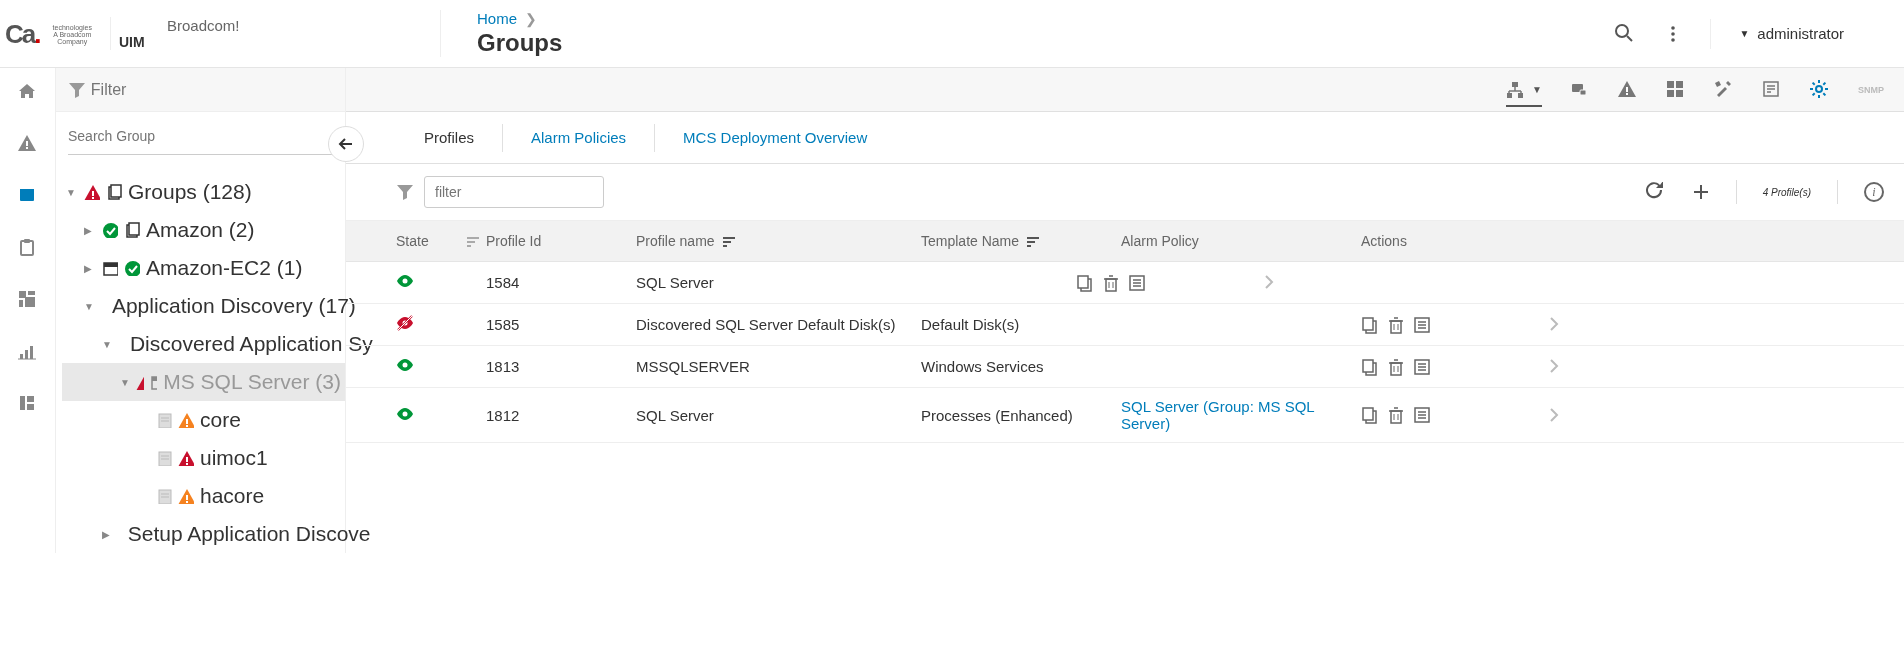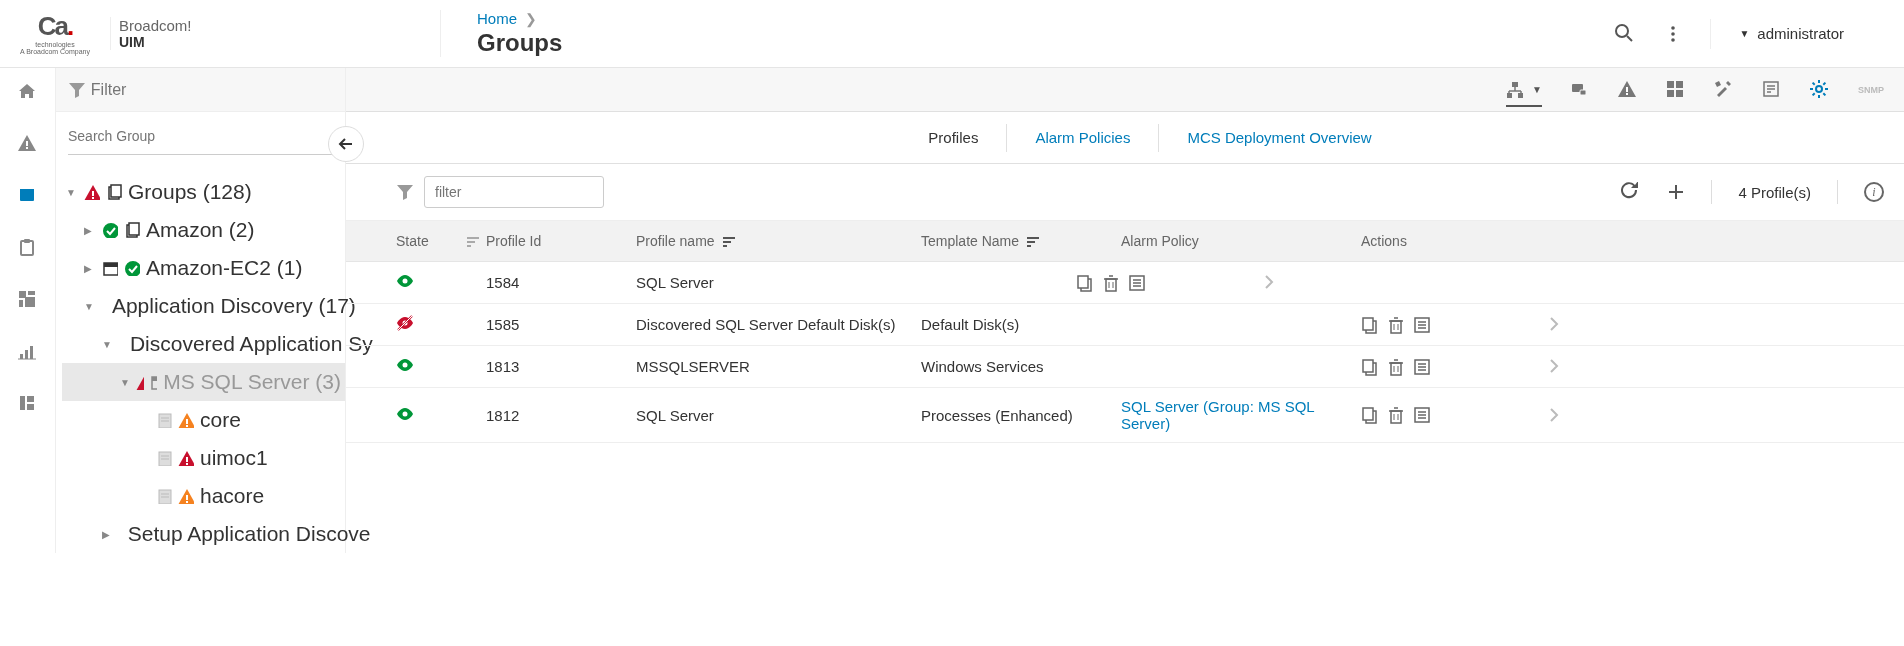--- a/index.html
+++ b/index.html
@@ -1,25 +1,25 @@
 <!DOCTYPE html>
 <html><head>
 <meta charset="utf-8">
 <style>
 * { box-sizing: border-box; margin: 0; padding: 0; }
 body { font-family: Arial, Helvetica, sans-serif; font-size: 14px; color: #333; background: #fff; width: 1904px; }
 
 
 .header { display: flex; align-items: center; height: 68px; border-bottom: 1px solid #e5e5e5; }
-.logo-area { width: 110px; display: flex; flex-direction: column; align-items: center; justify-content: center; padding: 5px; }
+.logo-area { width: 110px; display: flex; flex-direction: row; align-items: center; justify-content: center; padding: 5px; }
 .logo-ca { font-weight: bold; font-size: 26px; color: #555; line-height: 1; letter-spacing: -2px; }
 .logo-ca .dot { color: #cc0000; }
 .logo-sub { font-size: 7px; color: #666; text-align: center; line-height: 1; margin-top: 2px; }
 .brand { padding-left: 8px; border-left: 1px solid #eee; min-width: 330px; }
-.brand-company { font-size: 15px; color: #666; }
+.brand-company { font-size: 15px; color: #666; margin-left: 48px; }
 .brand-product { font-size: 14px; font-weight: bold; color: #333; }
 .breadcrumb-area { flex: 1; padding-left: 36px; border-left: 1px solid #eee; }
 .breadcrumb-link { color: #007DBA; font-size: 15px; text-decoration: none; }
 .breadcrumb-chevron { color: #999; margin-left: 4px; }
 .page-title { font-size: 24px; font-weight: bold; color: #333; margin-top: 2px; }
 .header-actions { display: flex; align-items: center; gap: 28px; padding-right: 60px; }
 .header-icon { color: #555; cursor: pointer; }
 .user-area { display: flex; align-items: center; gap: 8px; cursor: pointer; font-size: 15px; color: #333; }
 .user-area .tri { font-size: 10px; }
 
@@ -54,30 +54,30 @@
 
 .content { flex: 1; position: relative; }
 .content-toolbar { background: #f7f7f7; height: 44px; border-bottom: 1px solid #e0e0e0; display: flex; align-items: center; justify-content: flex-end; gap: 28px; padding-right: 20px; }
 .tb-icon { color: #777; cursor: pointer; }
 .tb-icon.blue { color: #007DBA; }
 .tb-sep { width: 1px; height: 24px; background: #ddd; }
 .tb-group { display:flex; align-items:center; gap: 8px; border-bottom: 2px solid #555; padding-bottom: 6px; margin-bottom: -8px; cursor:pointer; }
 
 .collapse-btn { position: absolute; left: -18px; top: 58px; width: 36px; height: 36px; border-radius: 50%; background: #fff; border: 1px solid #ddd; display: flex; align-items: center; justify-content: center; cursor: pointer; z-index: 5; }
 
-.tabs { display: flex; align-items: center; height: 52px; padding-left: 50px; border-bottom: 1px solid #e0e0e0; gap: 0; justify-content: center; }
+.tabs { display: flex; align-items: center; height: 52px; padding-left: 50px; border-bottom: 1px solid #e0e0e0; gap: 0; }
 .tab { padding: 0 28px; font-size: 15px; color: #333; cursor: pointer; height: 28px; display:flex; align-items:center; }
 .tab.link { color: #007DBA; }
 .tab-sep { width: 1px; height: 28px; background: #e0e0e0; }
 
 .filter-row { display: flex; align-items: center; padding: 12px 20px 12px 50px; gap: 12px; border-bottom: 1px solid #eee; }
 .filter-row .left { display: flex; align-items: center; gap: 10px; flex: 1; }
 .filter-row input { border: 1px solid #ccc; padding: 7px 10px; font-size: 14px; width: 180px; border-radius: 3px; }
 .filter-row .right { display: flex; align-items: center; gap: 26px; }
-.count-label { font-size: 15px; color: #333; }
+.count-label { font-size: 10px; color: #333; font-style: italic; }
 .info-icon { width: 20px; height: 20px; border: 2px solid #666; border-radius: 50%; display: flex; align-items: center; justify-content: center; font-size: 12px; font-style: italic; font-family: serif; color: #666; cursor: pointer; }
 
 
 .table { width: 100%; }
 .thead { display: flex; background: #f2f2f2; padding: 12px 20px 12px 50px; border-bottom: 1px solid #e5e5e5; }
 .th { color: #666; font-size: 14px; display: flex; align-items: center; gap: 6px; }
 .col-state { width: 90px; gap: 36px; }
 .col-id { width: 150px; }
 .col-name { width: 285px; }
 .col-template { width: 200px; }

